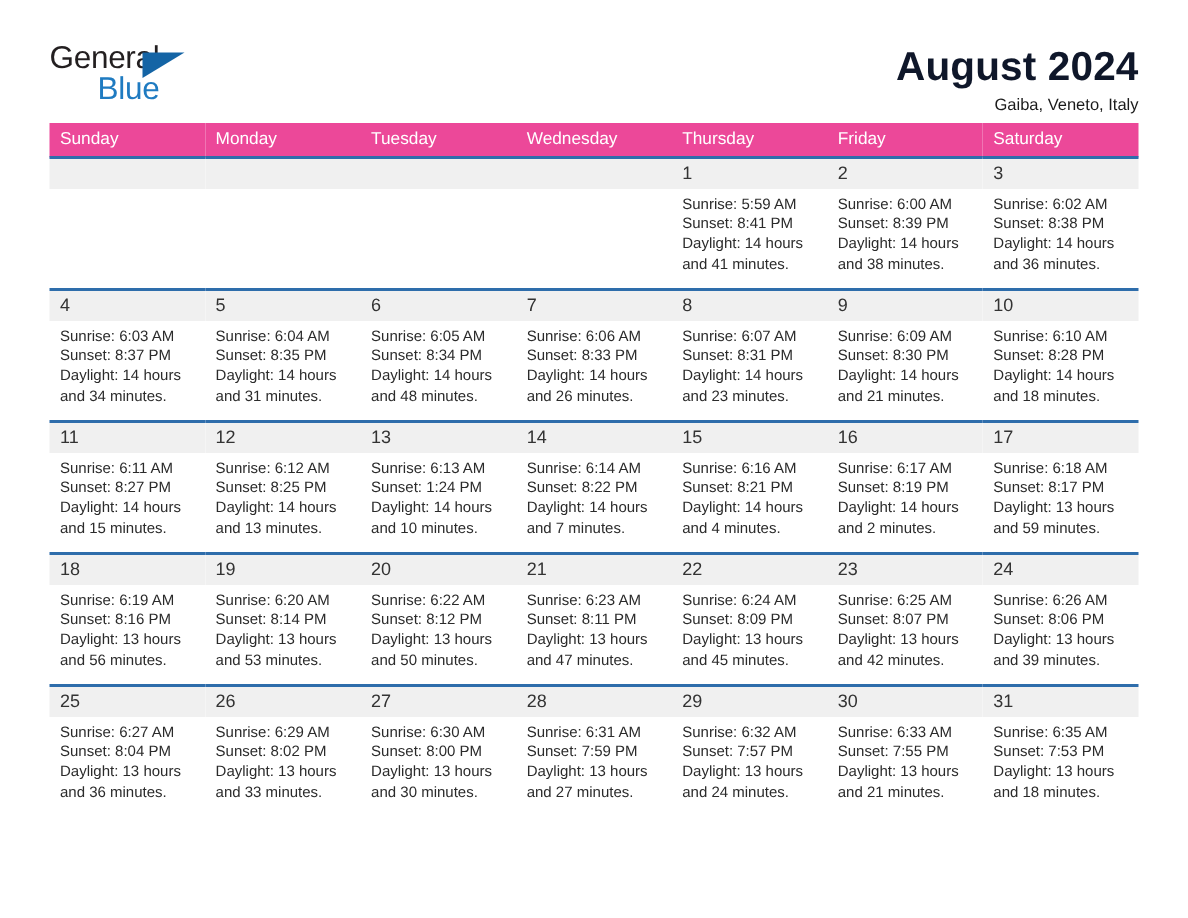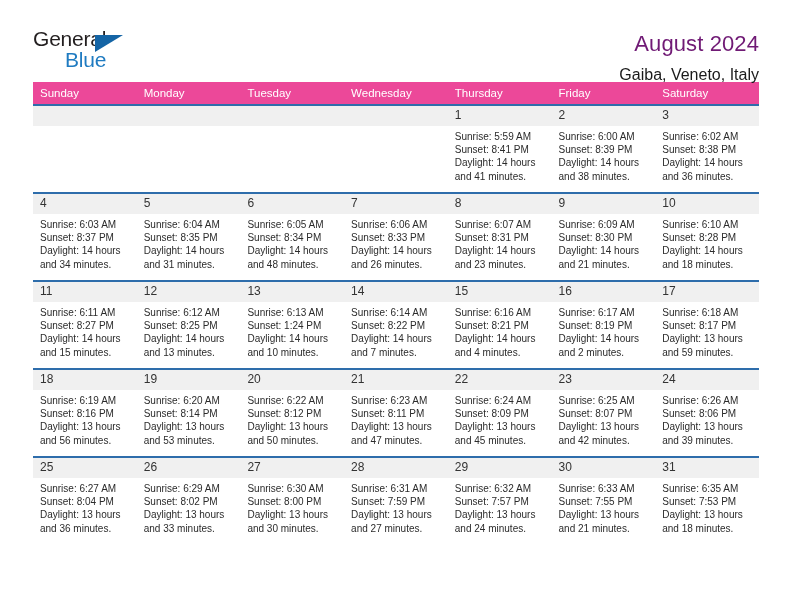--- a/index.html
+++ b/index.html
@@ -54,31 +54,30 @@
     width: 0;
     height: 0;
     border-left: 28px solid #1464a5;
     border-bottom: 17px solid transparent;
   }
   .title-block {
     text-align: right;
     padding-top: 0px;
   }
   .cal-title {
-    font-size: 22px;
-    font-weight: normal;
-    color: #701a75;
+    font-size: 27px;
+    font-weight: bold;
+    color: #0f172a;
     line-height: 32px;
     letter-spacing: 0.1px;
   }
   .cal-subtitle {
-    font-size: 16px;
+    font-size: 11px;
     color: #1a1a1a;
     line-height: 20px;
-    margin-top: 5px;
   }
 
   
   .calendar {
     width: 726px;
     margin-top: 10px;
     border-collapse: collapse;
     table-layout: fixed;
   }
   .calendar th {

